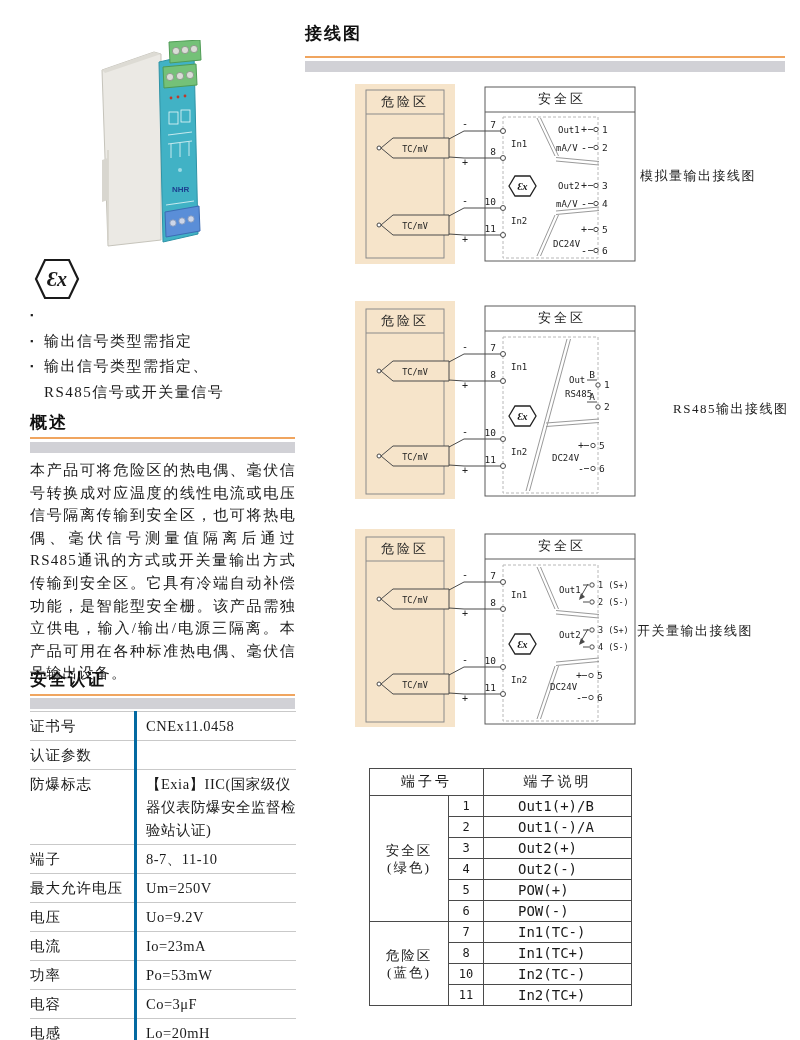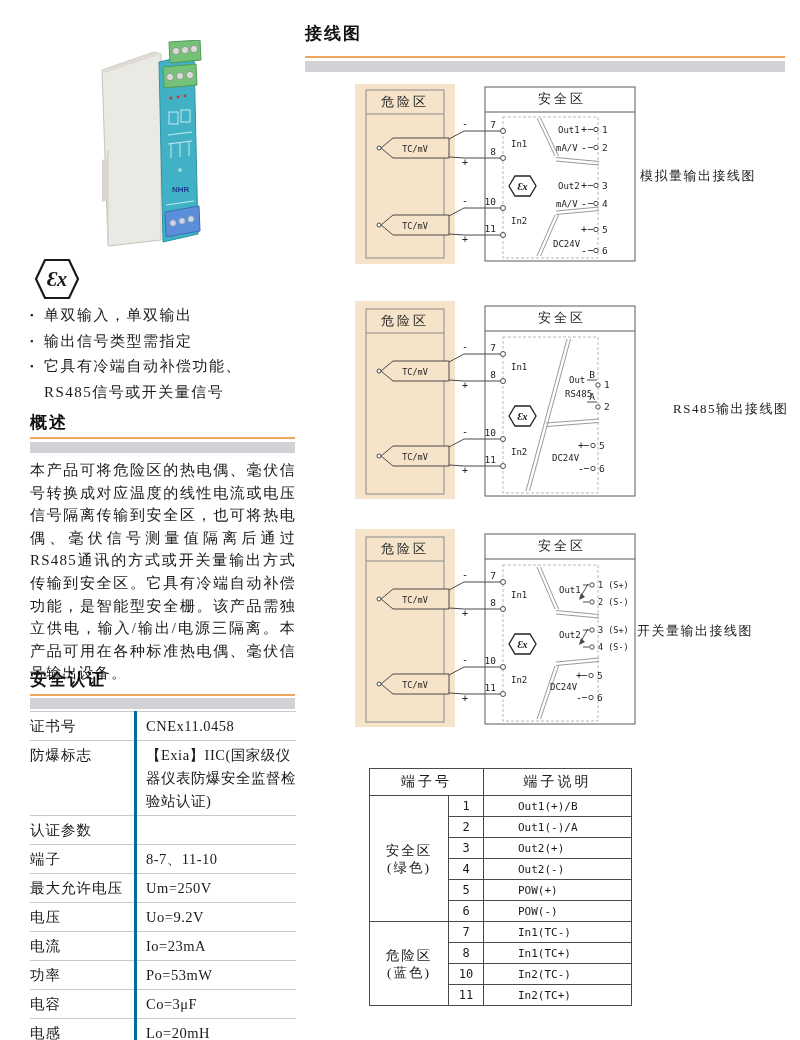--- a/index.html
+++ b/index.html
@@ -22,21 +22,21 @@
   .cert td{border-bottom:1px solid #c9c9c9;vertical-align:top;padding:3px 0 2px 0;line-height:23px;}
   .cert tr:first-child td{border-top:1px solid #c9c9c9;}
   .cert td.lab{width:104px;letter-spacing:1px;}
   .cert td.val{border-left:3px solid #0369a1;padding-left:9px;letter-spacing:0.5px;}
   
   .tt{width:262px;table-layout:fixed;font-size:12px;}
   .tt td{border:1px solid #4a4a4a;text-align:center;vertical-align:middle;padding:0;height:20px;}
   .tt td.head{height:26px;font-size:14px;letter-spacing:3px;}
   .tt td.grp{font-size:13.5px;line-height:17px;letter-spacing:2px;}
   .tt td.num{font-family:"DejaVu Sans Mono",monospace;font-size:12px;}
-  .tt td.dsc{font-family:"DejaVu Sans Mono",monospace;font-size:11px;text-align:left;padding-left:34px;}
+  .tt td.dsc{font-family:"DejaVu Sans Mono",monospace;font-size:14px;text-align:left;padding-left:34px;}
   .cap{font-size:13px;letter-spacing:1.5px;white-space:nowrap;color:#222;}
   
   .t-cjk{font-family:"Liberation Serif",serif;font-size:13px;letter-spacing:3px;fill:#222;}
   .t-mono{font-family:"DejaVu Sans Mono",monospace;font-size:9px;fill:#222;}
   .t-msm{font-family:"DejaVu Sans Mono",monospace;font-size:8.5px;fill:#222;}
   .t-num{font-family:"DejaVu Sans Mono",monospace;font-size:9.5px;fill:#222;}
   .t-sign{font-family:"DejaVu Sans Mono",monospace;font-size:10px;fill:#222;}
   .t-ex{font-family:"Liberation Serif",serif;font-style:italic;font-weight:bold;font-size:10px;fill:#111;}
   .wire{stroke:#4a4a4a;stroke-width:1;fill:none;}
   .boxl{stroke:#8a8a8a;stroke-width:1;fill:none;}
@@ -91,29 +91,28 @@
   </svg>
 
   <svg class="abs" style="left:26px;top:252px;" width="62" height="54" viewBox="0 0 62 54">
     <polygon points="10,27 19,8 43,8 52,27 43,46 19,46" fill="none" stroke="#1a1a1a" stroke-width="2.2"></polygon>
     <text x="31" y="34" text-anchor="middle" font-family="Liberation Serif, serif" font-style="italic" font-weight="bold" font-size="20" fill="#1a1a1a">Ɛx</text>
   </svg>
 
   <div class="abs feat" style="left:30px;top:303px;">
     <div class="row">
       <span class="blt">▪</span>
-      <span>单双输入，单双输出</span>
     </div>
     <div class="row">
       <span class="blt">▪</span>
       <span>输出信号类型需指定</span>
     </div>
     <div class="row">
       <span class="blt">▪</span>
-      <span>它具有冷端自动补偿功能、</span>
+      <span>输出信号类型需指定、</span>
     </div>
     <div class="row">
       <span class="cont">RS485信号或开关量信号</span>
     </div>
   </div>
 
   <div class="abs h2" style="left:30px;top:411px;">概述</div>
   <div class="abs rule" style="left:30px;top:437px;width:265px;"></div>
   <div class="abs gbar" style="left:30px;top:442px;width:265px;"></div>
   <div class="abs para" style="left:30px;top:459px;">本产品可将危险区的热电偶、毫伏信号转换成对应温度的线性电流或电压信号隔离传输到安全区，也可将热电偶、毫伏信号测量值隔离后通过RS485通讯的方式或开关量输出方式传输到安全区。它具有冷端自动补偿功能，是智能型安全栅。该产品需独立供电，输入/输出/电源三隔离。本产品可用在各种标准热电偶、毫伏信号输出设备。</div>
@@ -121,26 +120,26 @@
   <div class="abs h2" style="left:30px;top:668px;">安全认证</div>
   <div class="abs rule" style="left:30px;top:694px;width:265px;"></div>
   <div class="abs gbar" style="left:30px;top:698px;width:265px;"></div>
   <table class="abs cert" style="left:30px;top:711px;">
     <tbody>
         <tr>
       <td class="lab">证书号</td>
       <td class="val">CNEx11.0458</td>
         </tr>
     <tr>
+      <td class="lab">认证参数</td>
+      <td class="val"></td>
+        </tr>
+    <tr>
       <td class="lab">防爆标志</td>
       <td class="val">【Exia】IIC(国家级仪器仪表防爆安全监督检验站认证)</td>
-        </tr>
-    <tr>
-      <td class="lab">认证参数</td>
-      <td class="val"></td>
         </tr>
     <tr>
       <td class="lab">端子</td>
       <td class="val">8-7、11-10</td>
         </tr>
     <tr>
       <td class="lab">最大允许电压</td>
       <td class="val">Um=250V</td>
         </tr>
     <tr>

